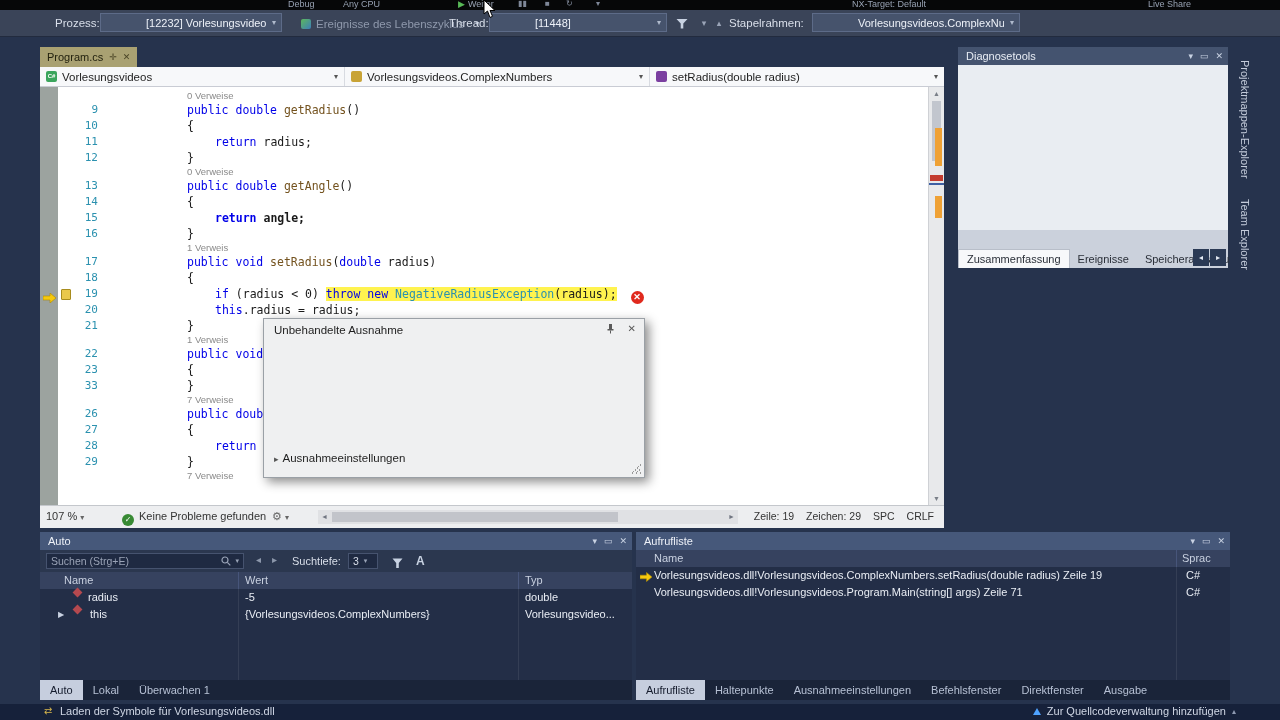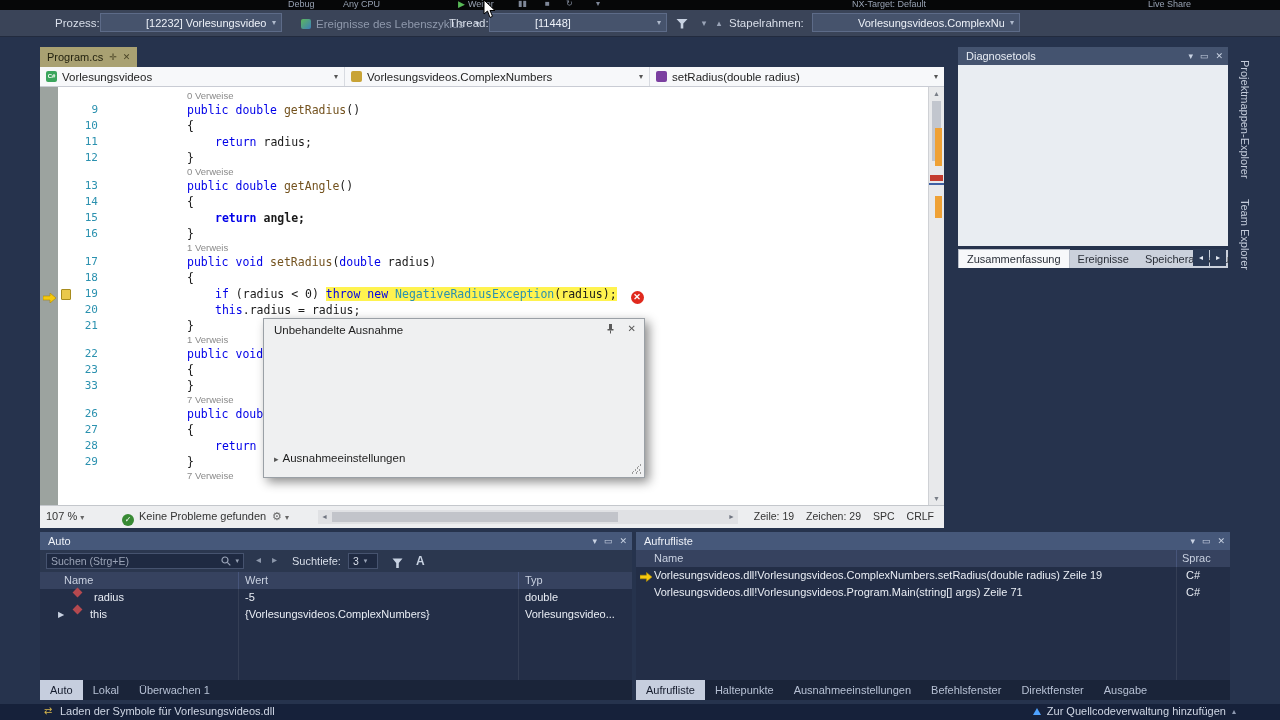--- a/index.html
+++ b/index.html
@@ -82,21 +82,21 @@
   #auto-search{position:absolute;left:6px;top:3px;width:198px;height:16px;background:#1F2A42;border:1px solid #46536F;box-sizing:border-box;color:#9AA3B6;font-size:10.5px;line-height:14px;padding:0 4px;display:flex;align-items:center;}
   #auto-search .ph-text{flex:1;overflow:hidden;white-space:nowrap;}
   .mini-dd{position:absolute;top:3px;height:16px;background:#1F2A42;border:1px solid #46536F;box-sizing:border-box;color:#D8DEE9;font-size:10.5px;display:flex;align-items:center;padding:0 4px;}
   .at-label{position:absolute;top:5px;font-size:11px;color:#D8DEE9;white-space:nowrap;}
   .at-icon{position:absolute;top:4px;color:#8C97AB;font-size:10px;}
 
   
   #diag{position:absolute;left:958px;top:47px;width:270px;height:221px;z-index:2;background:#26334D;}
   #diag-title{position:absolute;left:0;top:0;right:0;height:18px;background:#44536F;color:#E8EDF5;font-size:11px;line-height:18px;padding-left:8px;box-sizing:border-box;}
   #diag-content{position:absolute;left:0;top:18px;right:0;height:181px;background:#E9EDF2;}
-  #diag-tabs{position:absolute;left:0;bottom:0;right:0;height:18px;background:#CBD1DC;display:flex;align-items:flex-end;}
+  #diag-tabs{position:absolute;left:0;bottom:0;right:0;height:38px;background:#CBD1DC;display:flex;align-items:flex-end;}
   .ltab{padding:3px 8px;font-size:11px;color:#2A2F38;white-space:nowrap;}
   .ltab.active{background:#F7F8FA;border:1px solid #B8BEC9;border-bottom:none;}
   #diag-nav{position:absolute;right:2px;bottom:2px;display:flex;}
   #diag-nav div{width:16px;height:17px;background:#2B3A55;color:#E6EBF4;font-size:8px;line-height:17px;text-align:center;margin-left:1px;}
 
   
   #vtabs{position:absolute;left:1234px;top:50px;width:40px;z-index:2;}
   .vtab{writing-mode:vertical-rl;color:#C3CBDA;font-size:11px;padding:10px 5px;white-space:nowrap;display:block;}
 
   
@@ -315,21 +315,21 @@
         <span style="left: 485px;">Typ</span>
         <div class="vsep" style="left: 198px; height: 17px;"></div>
         <div class="vsep" style="left: 478px; height: 17px;"></div>
       </div>
     <div id="auto-grid" class="abs" style="left:0;top:57px;right:0;bottom:20px;background:#232E47">
       <div class="vsep" style="left:198px;height:100%;background:rgba(255,255,255,0.08)"></div>
       <div class="vsep" style="left:478px;height:100%;background:rgba(255,255,255,0.08)"></div>
       <div id="auto-rows">
           <div class="grid-row" style="top: 0px;">
             <span class="diamond" style="left: 34px;"></span>
-            <span style="left: 54px;">radius</span>
+            <span style="left: 48px;">radius</span>
             <span style="left: 205px;">-5</span>
             <span style="left: 485px; right: 0px; overflow: hidden;">double</span>
           </div>
           <div class="grid-row" style="top: 17px;">
             <span class="expander" style="left: 18px;">▶</span>
             <span class="diamond" style="left: 34px;"></span>
             <span style="left: 50px;">this</span>
             <span style="left: 205px;">{Vorlesungsvideos.ComplexNumbers}</span>
             <span style="left: 485px; right: 0px; overflow: hidden;">Vorlesungsvideo...</span>
           </div>

